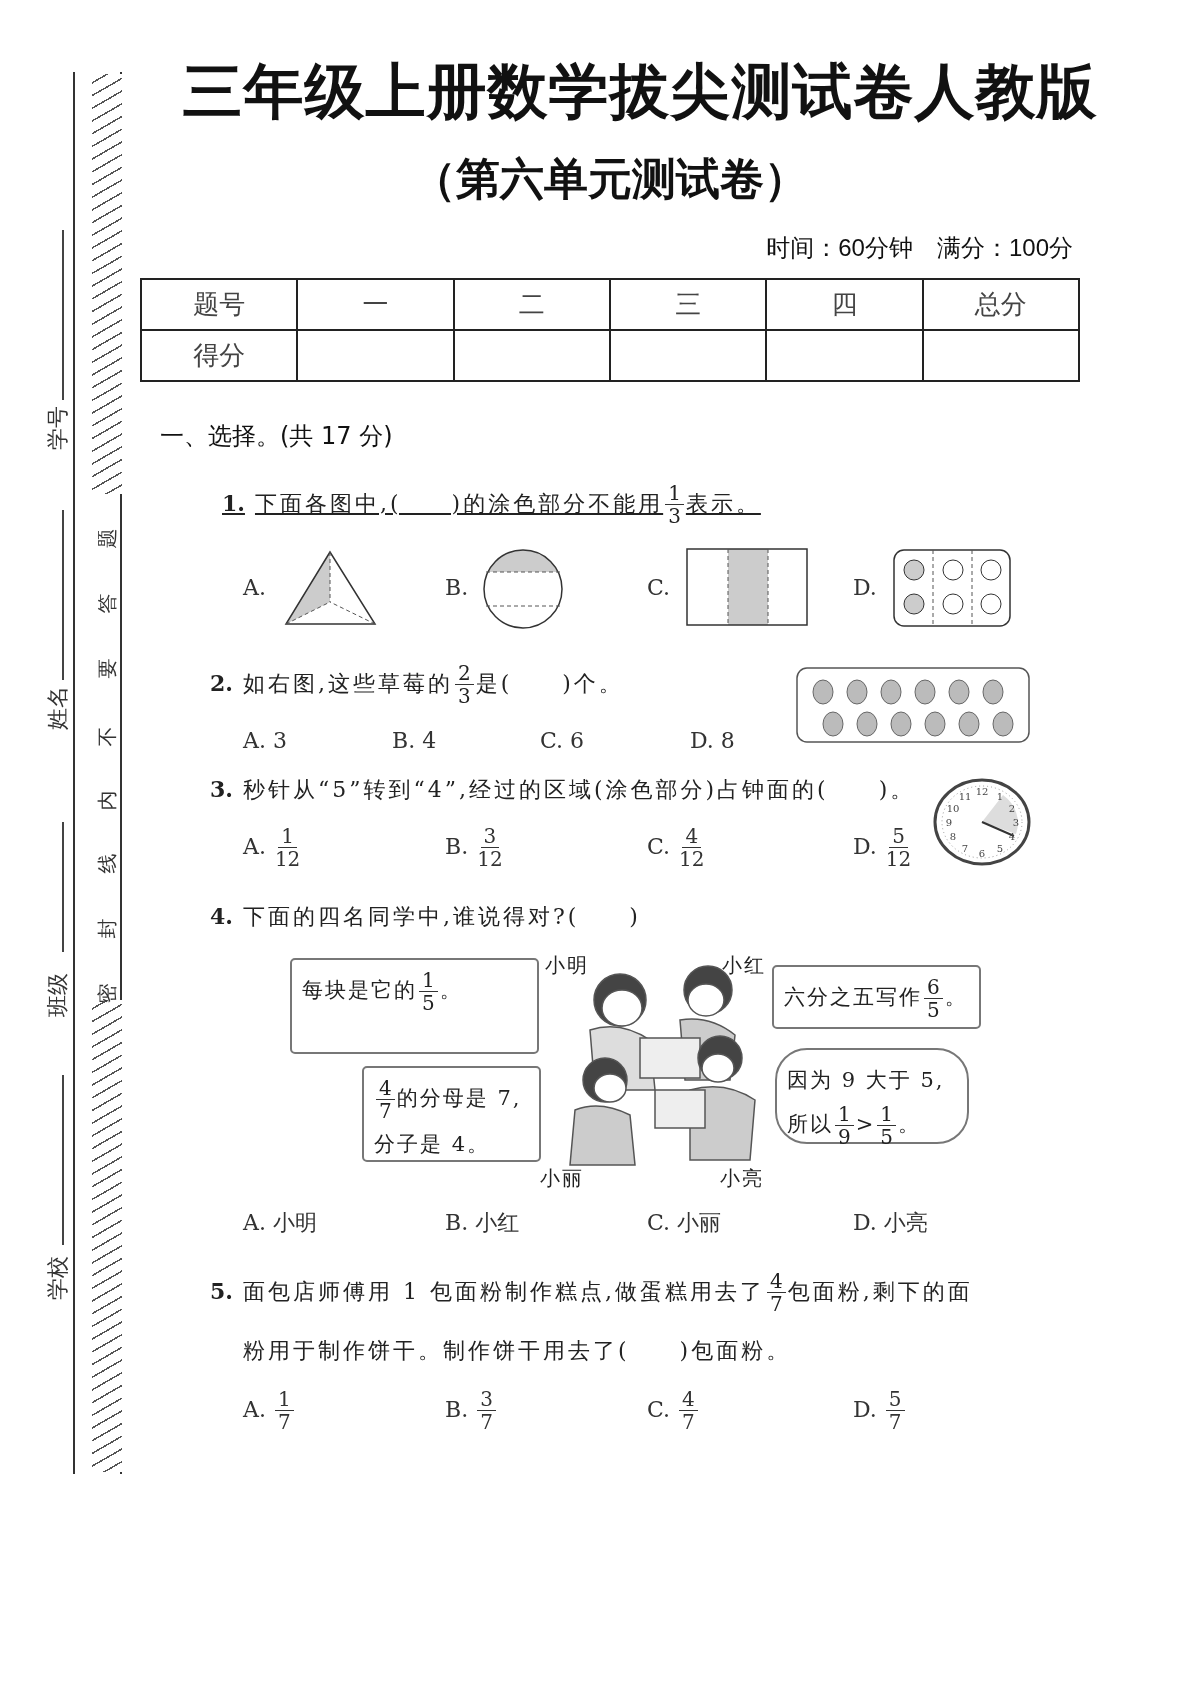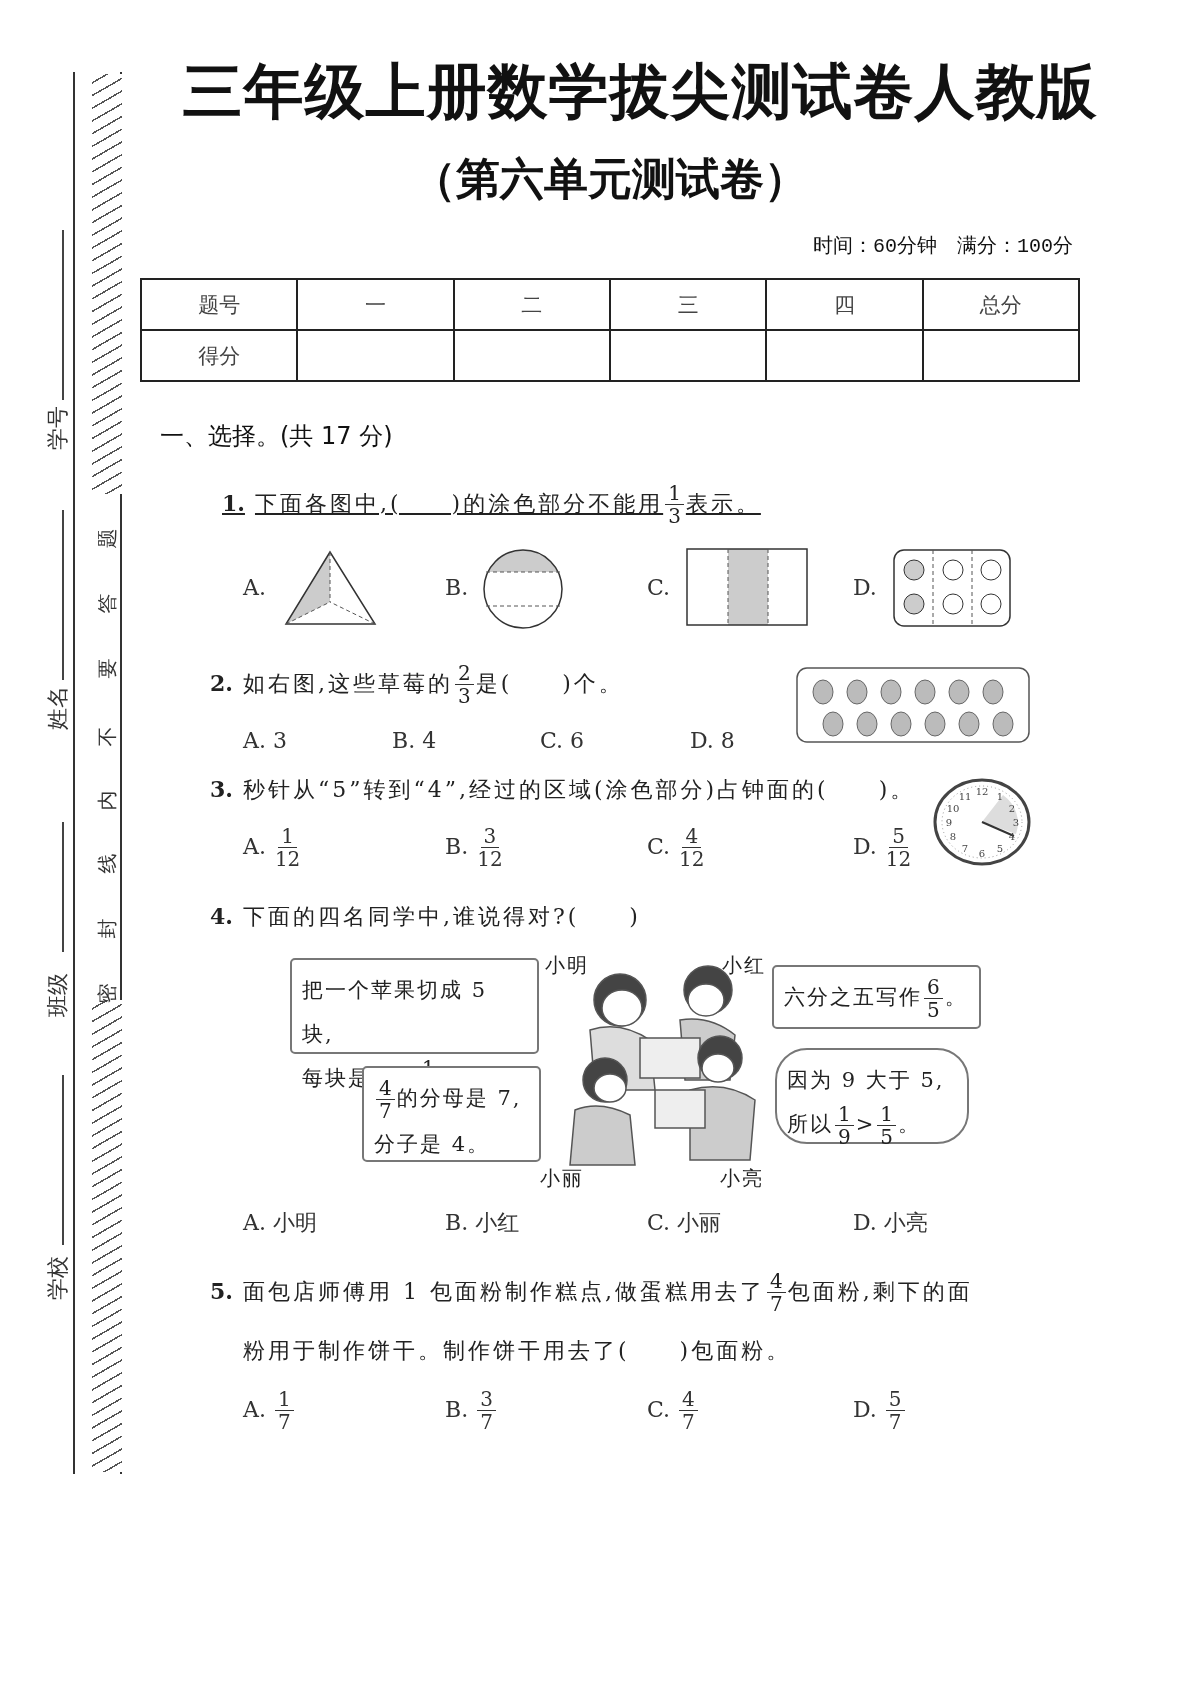--- a/index.html
+++ b/index.html
@@ -8,23 +8,23 @@
   
   .bind-line{position:absolute;width:2px;background:#333;}
   .hatch{position:absolute;left:92px;width:30px;background:repeating-linear-gradient(150deg,#fff 0 7px,#555 7px 8.5px,#fff 8.5px 11px);}
   .seal-char{position:absolute;left:94px;width:26px;text-align:center;font-size:20px;font-family:"DejaVu Sans",sans-serif;transform:rotate(-90deg);color:#333;}
   .field{position:absolute;left:38px;width:40px;}
   .field .lbl{position:absolute;left:0;width:40px;font-size:22px;font-family:"DejaVu Sans",sans-serif;transform:rotate(-90deg);text-align:center;color:#333;white-space:nowrap;}
   .field .ln{position:absolute;left:24px;width:2px;background:#444;}
   
   .title{left:140px;top:52px;width:1000px;text-align:center;font-family:"DejaVu Sans",sans-serif;font-size:60px;font-weight:bold;letter-spacing:1px;color:#111;}
   .subtitle{left:140px;top:150px;width:940px;text-align:center;font-family:"DejaVu Sans",sans-serif;font-size:44px;font-weight:bold;color:#111;}
-  .meta{right:118px;top:232px;font-family:Liberation Mono, monospace;font-size:20px;color:#111;}
+  .meta{right:118px;top:232px;font-family:Liberation Sans, sans-serif;font-size:24px;color:#111;}
   table.score{position:absolute;left:140px;top:278px;width:940px;border-collapse:collapse;}
-  table.score td{border:2px solid #222;height:47px;text-align:center;font-size:21px;color:#444;font-family:"DejaVu Serif",serif;width:156px;}
+  table.score td{border:2px solid #222;height:47px;text-align:center;font-size:26px;color:#444;font-family:"DejaVu Serif",serif;width:156px;}
   .section{left:160px;top:420px;font-size:24px;font-family:"DejaVu Sans",sans-serif;color:#111;}
   .q{font-size:22px;color:#222;letter-spacing:3px;white-space:nowrap;}
   .q b{font-family:"DejaVu Serif",serif;letter-spacing:0;margin-right:10px;}
   .frac{display:inline-flex;flex-direction:column;align-items:center;vertical-align:middle;font-size:20px;line-height:22px;margin:0 2px;letter-spacing:0;}
   .frac .n{border-bottom:1.5px solid #333;padding:0 3px;}
   .opt{font-size:22px;color:#333;white-space:nowrap;}
   .bubble{position:absolute;border:2px solid #777;border-radius:5px;background:#fff;font-size:21px;padding:8px 10px;line-height:44px;letter-spacing:2px;}
   .name{position:absolute;font-size:20px;letter-spacing:2px;}
 </style>
 </head>
@@ -208,21 +208,20 @@
       <text x="21" y="34">10</text>
       <text x="33" y="22">11</text>
   </g>
 </svg>
 
 <div class="abs q" style="left:210px;top:902px;">
   <b>4.</b><span>下面的四名同学中,谁说得对?(　　)</span>
 </div>
 
 <div class="bubble" style="left:290px;top:958px;width:225px;height:76px;">
-  <div>把一个苹果切成 5 块,</div>
   <div><span>每块是它的</span><span class="frac">
         <span class="n">1</span>
         <span>5</span>
       </span><span>。</span></div>
 </div>
 <div class="bubble" style="left:772px;top:965px;width:185px;height:44px;line-height:44px;">
   <span>六分之五写作</span><span class="frac">
       <span class="n">6</span>
       <span>5</span>
     </span><span>。</span>

